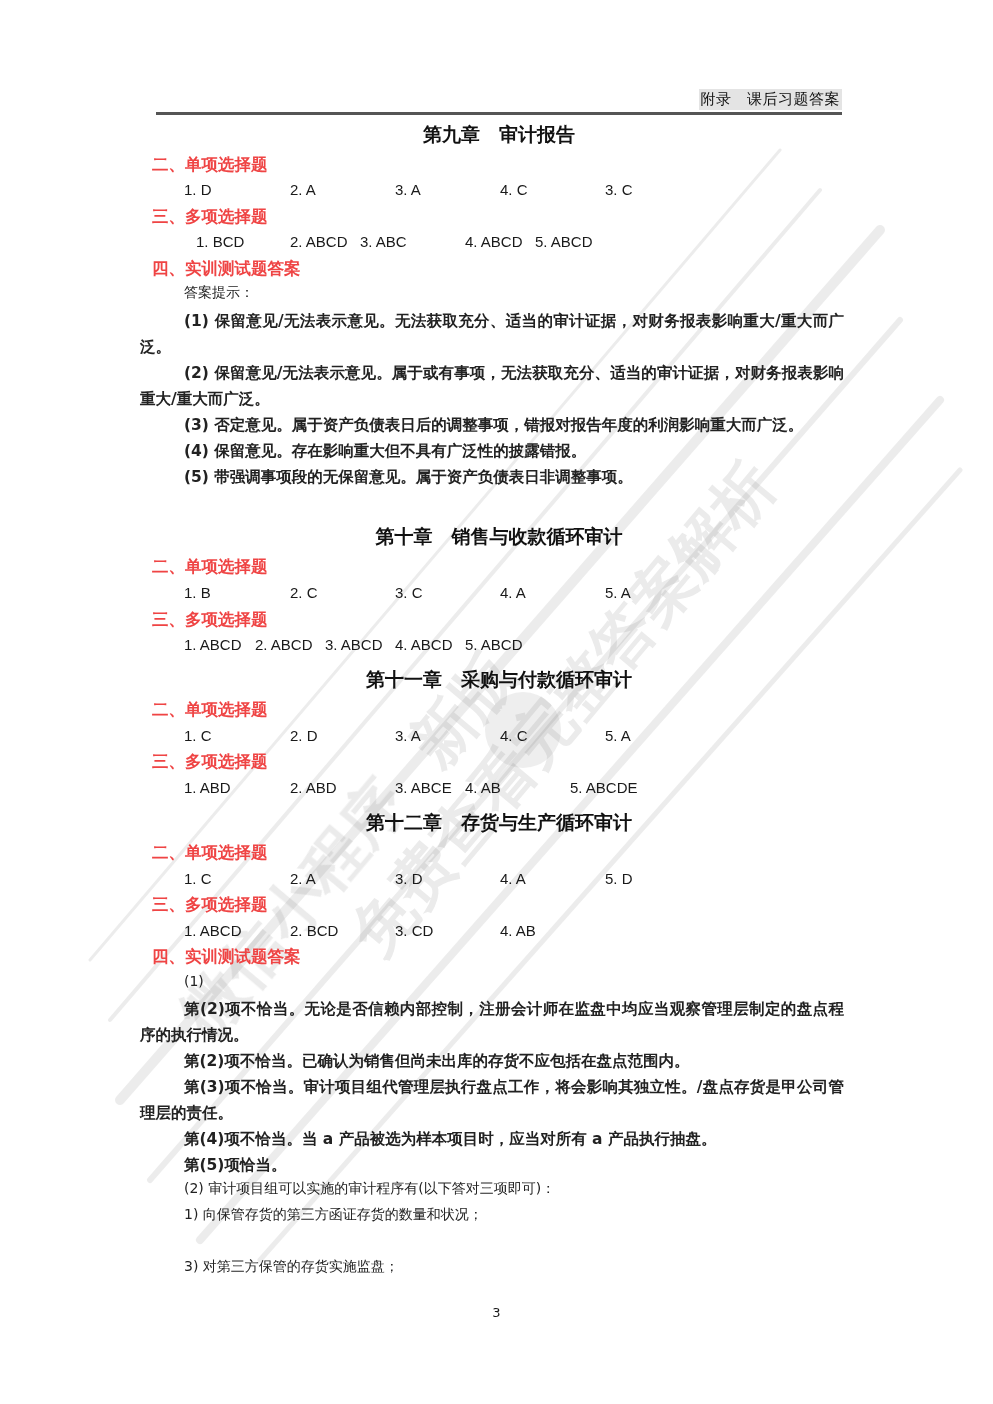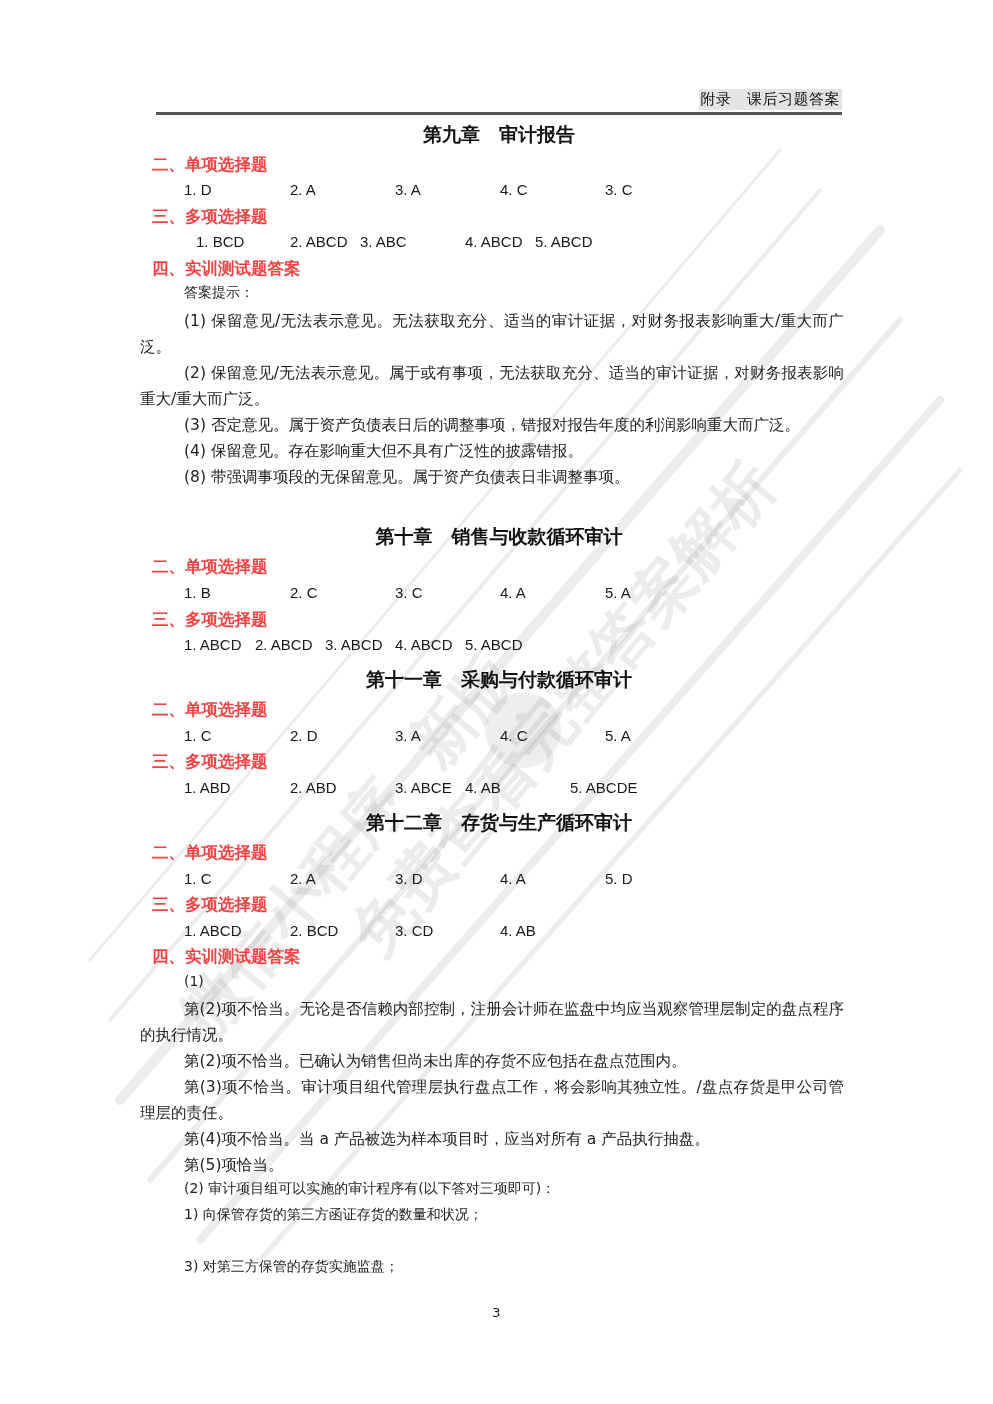--- a/index.html
+++ b/index.html
@@ -23,21 +23,21 @@
   }
   .chapter-title {
     position: absolute; left: 156px; width: 686px; text-align: center;
     font-size: 19px; font-weight: bold; color: #111;
   }
   .sec-title { position: absolute; left: 152px; font-size: 16.5px; font-weight: bold; color: #ef4444; }
   .ans-row { position: absolute; left: 184px; height: 20px; font-size: 15px; font-family: "Liberation Sans", sans-serif; }
   .ans-row span { position: absolute; top: 0; white-space: nowrap; }
   .para {
     position: absolute; left: 140px; width: 704px; font-size: 15.5px;
-    line-height: 26px; text-indent: 44px; text-align: justify; color: #222;
+    line-height: 26px; text-indent: 44px; text-align: justify; color: #222; font-weight: bold;
   }
   .line { position: absolute; font-size: 14px; white-space: nowrap; color: #222; }
   .page-number { position: absolute; left: 0; width: 993px; top: 1305px; text-align: center; font-size: 13px; }
 </style>
 </head>
 <body>
 
 <svg class="watermark" viewBox="0 0 993 1404">
   <g opacity="0.18" stroke="#9a9a9a" fill="none" stroke-linecap="round">
     <path d="M120 1100 L880 230" stroke-width="10"></path>
@@ -77,21 +77,21 @@
     <span style="left:176px">3. ABC</span>
     <span style="left:281px">4. ABCD</span>
     <span style="left:351px">5. ABCD</span>
   </div>
   <div class="sec-title" style="top:258px">四、实训测试题答案</div>
   <div class="line" style="left:184px; top:284px">答案提示：</div>
   <div class="para" style="top:308px">(1) 保留意见/无法表示意见。无法获取充分、适当的审计证据，对财务报表影响重大/重大而广泛。</div>
   <div class="para" style="top:360px">(2) 保留意见/无法表示意见。属于或有事项，无法获取充分、适当的审计证据，对财务报表影响重大/重大而广泛。</div>
   <div class="para" style="top:412px">(3) 否定意见。属于资产负债表日后的调整事项，错报对报告年度的利润影响重大而广泛。</div>
   <div class="para" style="top:438px">(4) 保留意见。存在影响重大但不具有广泛性的披露错报。</div>
-  <div class="para" style="top:464px">(8) 带强调事项段的无保留意见。属于资产负债表日非调整事项。</div>
+  <div class="para" style="top:464px">(5) 带强调事项段的无保留意见。属于资产负债表日非调整事项。</div>
 
   <div class="chapter-title" style="top:524px">第十章　销售与收款循环审计</div>
   <div class="sec-title" style="top:556px">二、单项选择题</div>
   <div class="ans-row" style="top:584px">
     <span style="left:0">1. B</span>
     <span style="left:106px">2. C</span>
     <span style="left:211px">3. C</span>
     <span style="left:316px">4. A</span>
     <span style="left:421px">5. A</span>
   </div>

